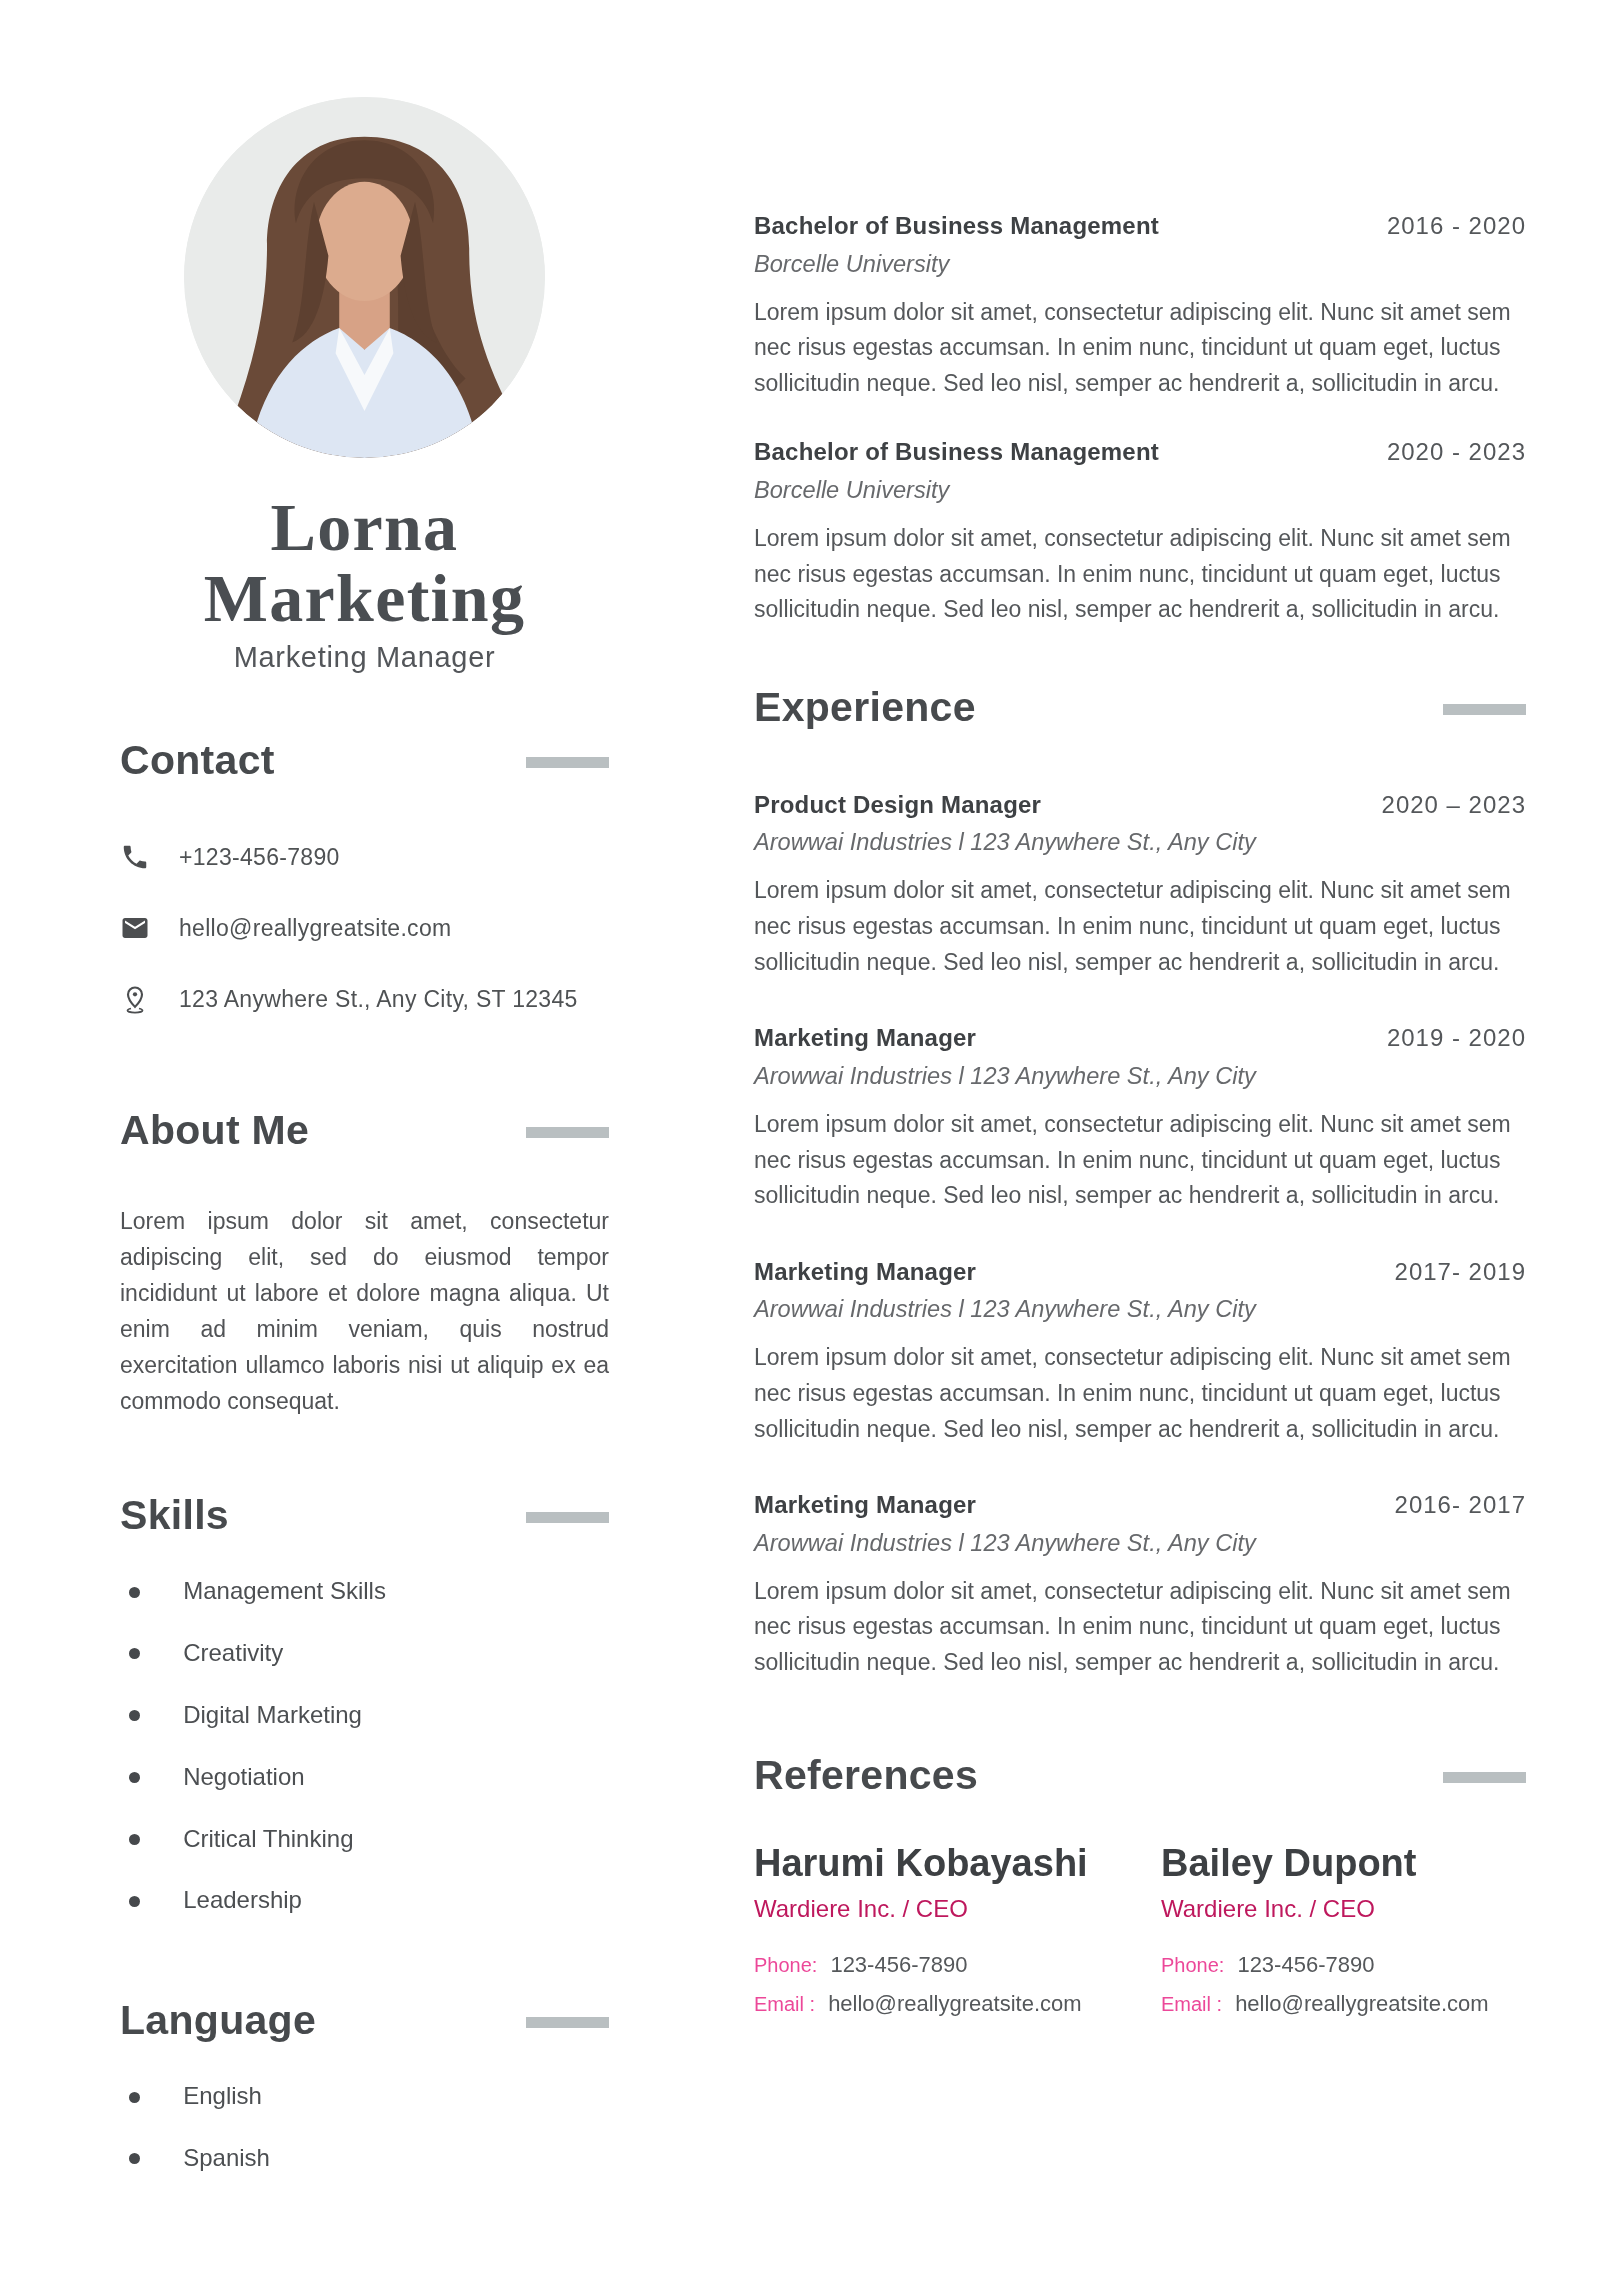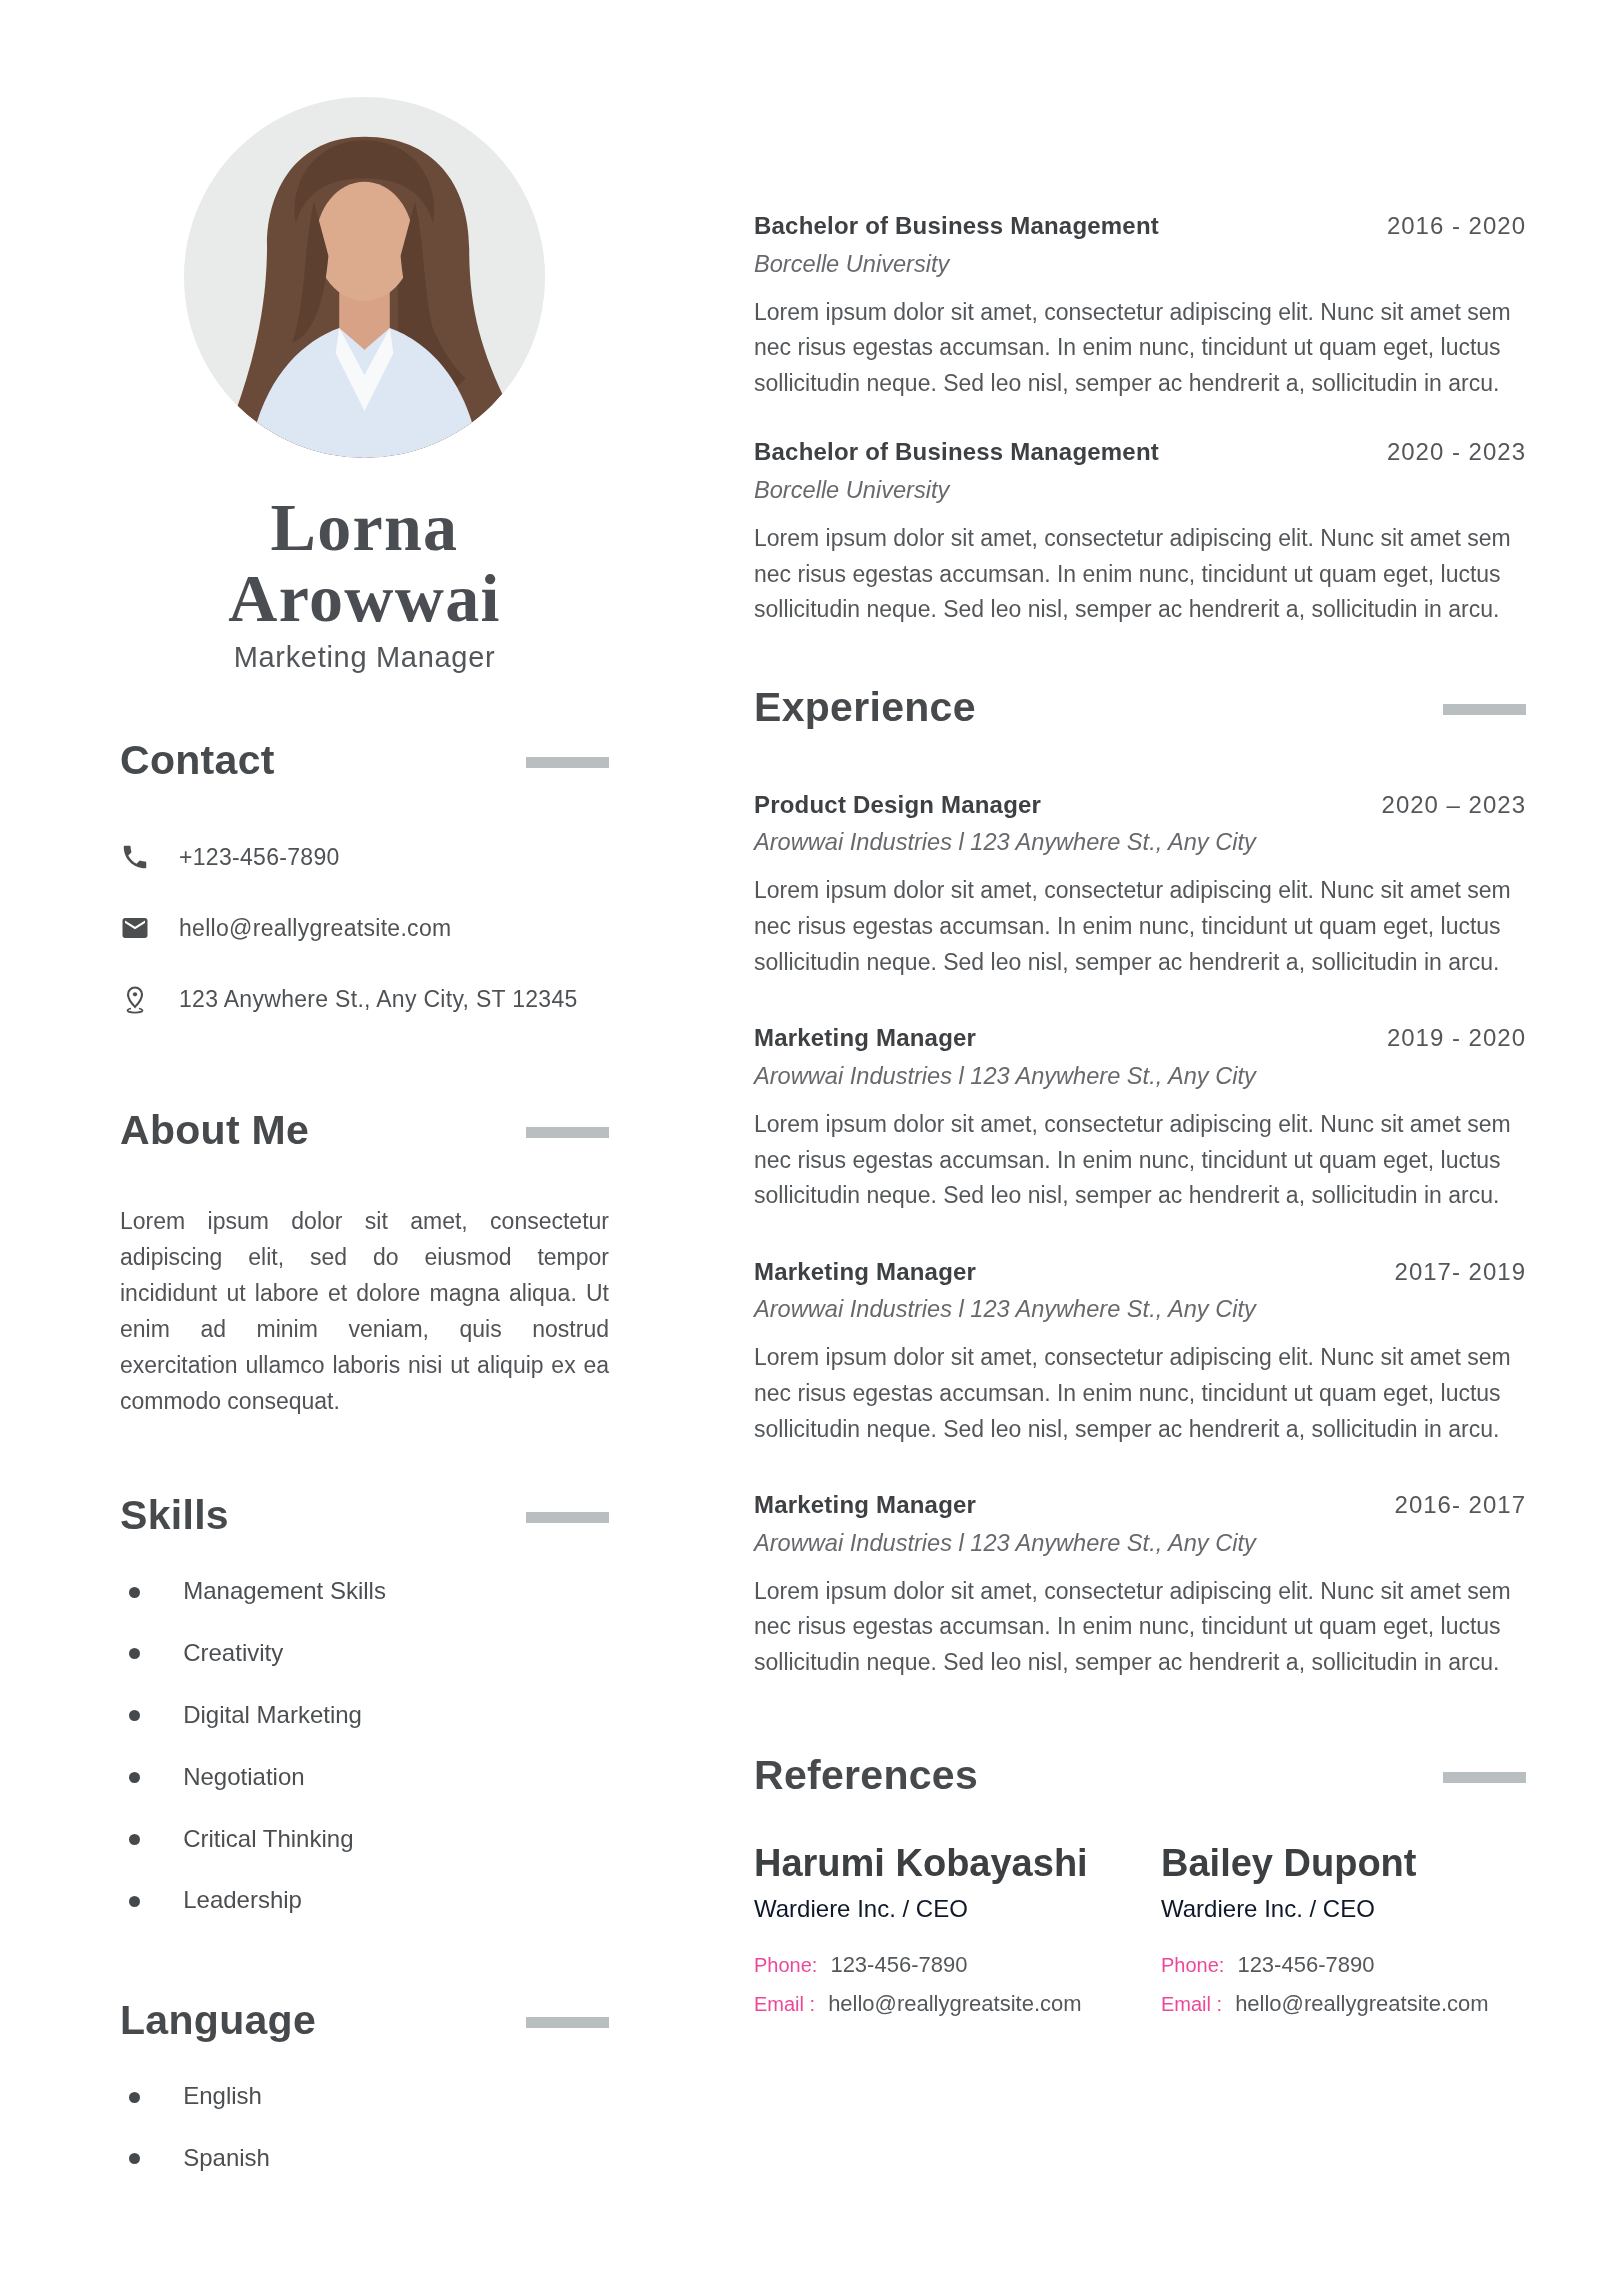--- a/index.html
+++ b/index.html
@@ -89,21 +89,21 @@
   .entry-exp{margin-bottom:44px;}
   .e-head{display:flex;justify-content:space-between;align-items:baseline;}
   .e-title{font-size:24px;font-weight:700;color:#3e4144;letter-spacing:0.2px;}
   .e-date{font-size:24px;color:#54575a;letter-spacing:1px;white-space:nowrap;margin-left:26px;}
   .e-sub{margin-top:10.5px;font-size:23.6px;font-style:italic;color:#67696c;}
   .e-body{margin-top:17px;font-size:23px;line-height:1.55;color:#54575a;}
 
   
   .ref-grid{display:grid;grid-template-columns:407px auto;margin-top:43px;}
   .ref-name{font-size:38px;font-weight:700;color:#3d4043;}
-  .ref-role{margin-top:10.5px;font-size:24px;color:#0f172a;}
+  .ref-role{margin-top:10.5px;font-size:24px;color:#be185d;}
   .ref-line{margin-top:29px;display:flex;align-items:baseline;}
   .ref-line + .ref-line{margin-top:13px;}
   .ref-label{font-size:20px;font-weight:400;color:#ec4899;margin-right:13px;white-space:nowrap;}
   .ref-val{font-size:22px;color:#55585b;}
 </style>
 </head>
 <body>
 
 <div class="page">
 
@@ -126,21 +126,21 @@
           <path d="M36 29 C33 42 34 56 30 68 C36 66 39 56 40 44 Z" fill="#5d4030"></path>
           <path d="M64 29 C67 42 66 56 70 68 C64 66 61 56 60 44 Z" fill="#5d4030"></path>
           <path d="M18 100 C21 79 32 68 43 64 L50 70 L57 64 C68 68 79 79 82 100 Z" fill="#dde6f3"></path>
           <path d="M43 64 L50 77 L57 64 L58 71 L50 87 L42 71 Z" fill="#f7f9fb"></path>
         </g>
       </svg>
     </div>
 
     <div class="name">
       <div>Lorna</div>
-      <div>Arowwai</div>
+      <div>Marketing</div>
     </div>
     <div class="job-title">Marketing Manager</div>
 
     <div class="h-row contact-h">
       <div class="section-h">Contact</div>
       <div class="h-bar"></div>
     </div>
 
     <div class="contact-list">
       <div class="c-item">

